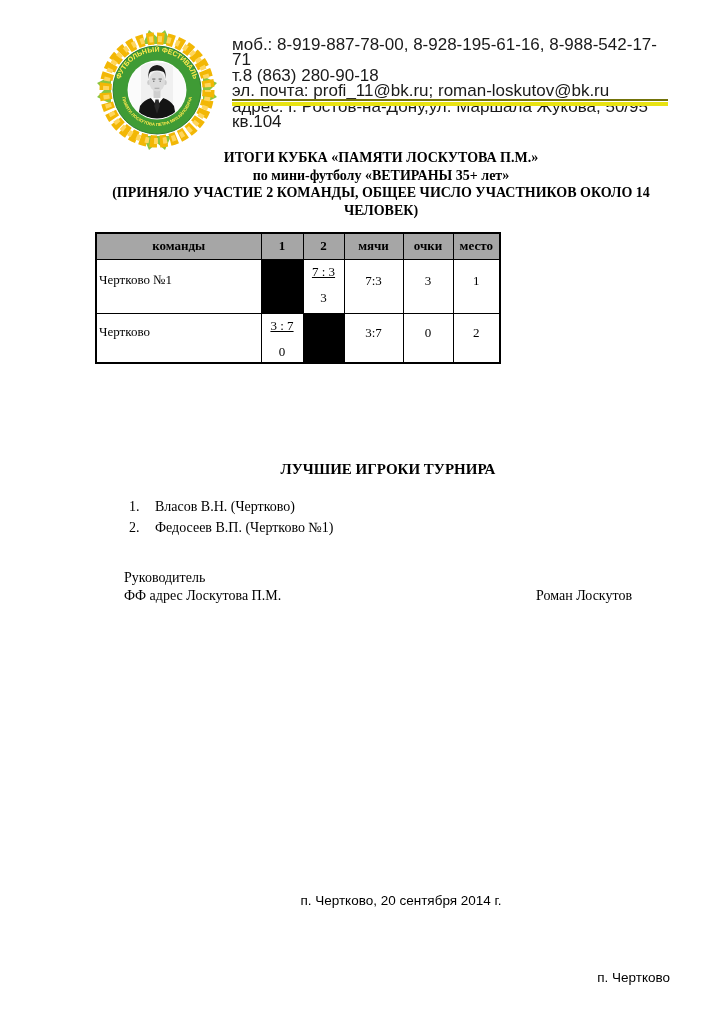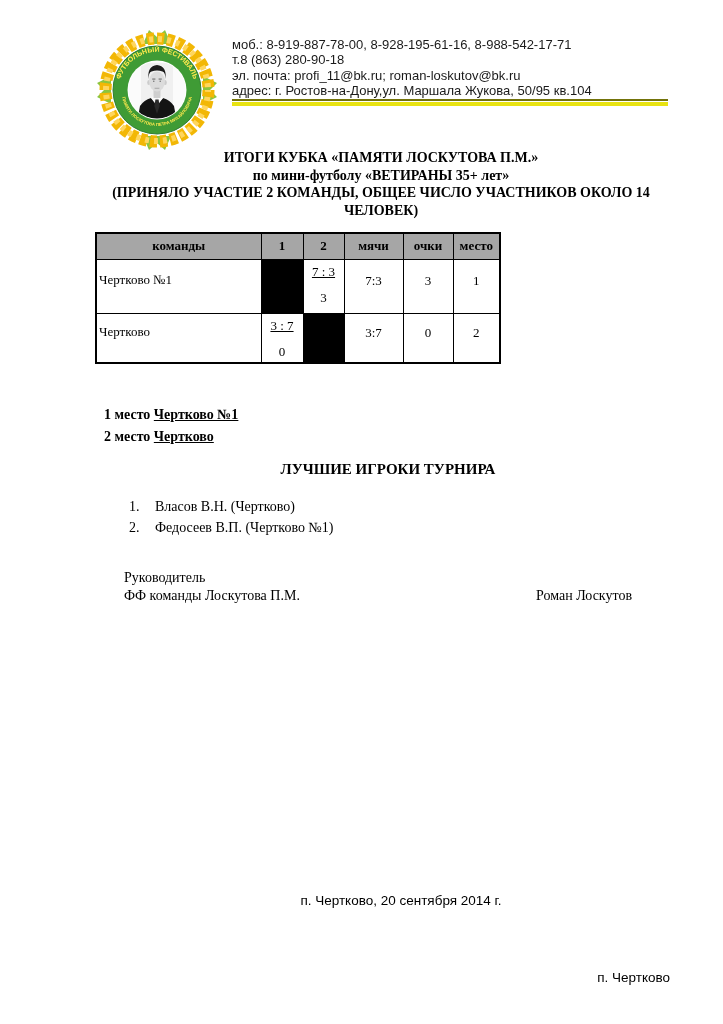--- a/index.html
+++ b/index.html
@@ -13,21 +13,21 @@
     font-family: "Liberation Serif", serif;
     color: #000;
     overflow: hidden;
   }
 
   
   .logo { position: absolute; left: 97px; top: 30px; width: 120px; height: 120px; }
   .contact {
     position: absolute; left: 232px; top: 37px; width: 440px;
     font-family: "Liberation Sans", sans-serif;
-    font-size: 13px; line-height: 15.4px; color: #1a1a1a;
+    font-size: 17px; line-height: 15.4px; color: #1a1a1a;
   }
   .rule { position: absolute; left: 232px; top: 99px; width: 436px; }
   .rule-dark   { height: 2px; background: var(--rule-dark, #73730a); }
   .rule-gap    { height: 1px; background: #ffffff; }
   .rule-yellow { height: 4px; background: var(--rule-yellow, #e8e312); }
 
   
   .title-block {
     position: absolute; left: 95px; top: 149px; width: 572px;
     text-align: center; font-weight: bold; font-size: 14px; line-height: 17.5px;
@@ -203,47 +203,37 @@
           <div class="match-points">0</div>
         </td>
         <td class="c2 black-cell"></td>
         <td class="goals center">3:7</td>
         <td class="points center">0</td>
         <td class="place center">2</td>
       </tr>
     </tbody>
   </table>
 
-  <div class="standings">
-    <div>
-      <span>1 место</span>
-      <span class="team-u">Чертково №1</span>
-    </div>
-    <div>
-      <span>2 место</span>
-      <span class="team-u">Чертково</span>
-    </div>
-  </div>
 
   <div class="best-heading">ЛУЧШИЕ ИГРОКИ ТУРНИРА</div>
   <div class="players">
     <div class="row">
       <span class="num">1.</span>
       <span>Власов В.Н. (Чертково)</span>
     </div>
     <div class="row">
       <span class="num">2.</span>
       <span>Федосеев В.П. (Чертково №1)</span>
     </div>
   </div>
 
   <div class="signature">
     <div>Руководитель</div>
     <div class="sig-row">
-      <span>ФФ команды Лоскутова П.М.</span>
+      <span>ФФ адрес Лоскутова П.М.</span>
       <span>Роман Лоскутов</span>
     </div>
   </div>
 
   <div class="footer-date">п. Чертково, 20 сентября 2014 г.</div>
   <div class="footer-place">п. Чертково</div>
 
 </div>
 
 </body></html>

